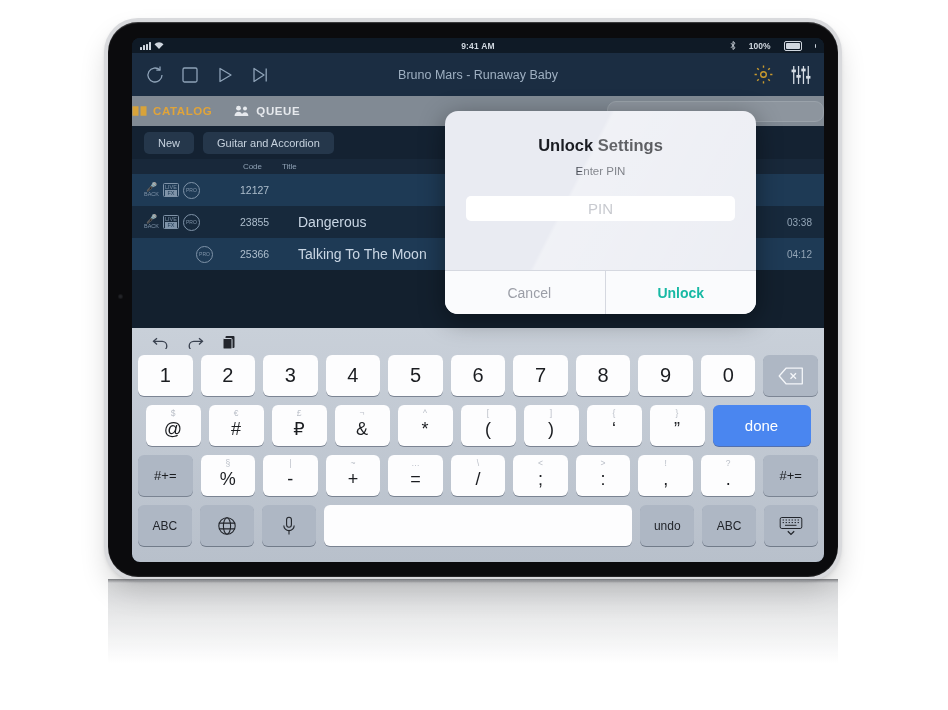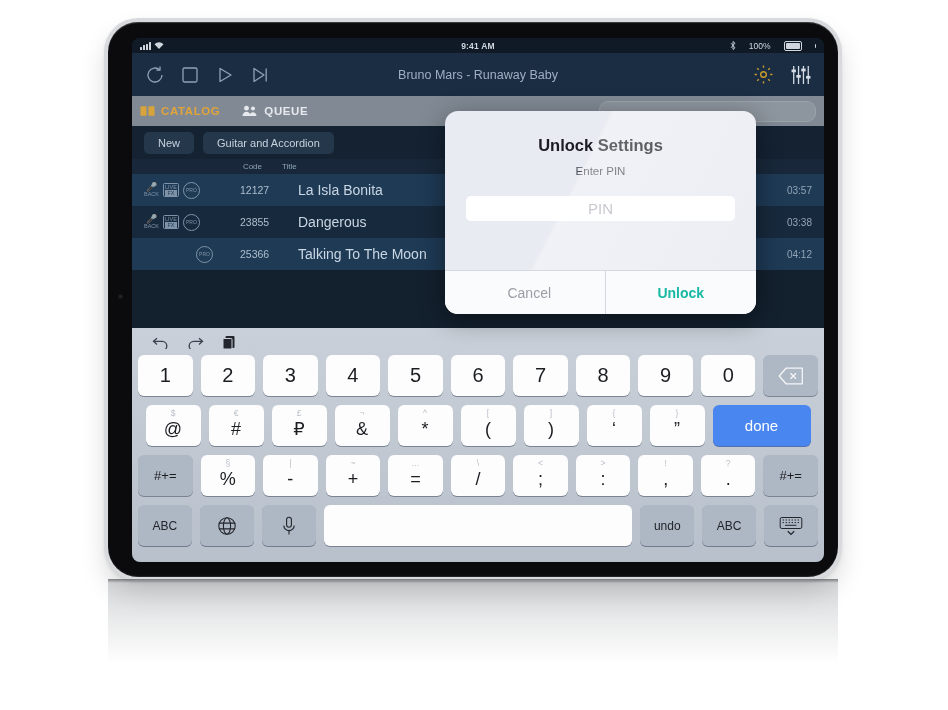--- a/index.html
+++ b/index.html
@@ -32,21 +32,21 @@
   #reflection:after{content:"";position:absolute;left:0;top:0;width:100%;height:4px;
     background:linear-gradient(to bottom,rgba(60,62,66,.55),rgba(255,255,255,0));}
 
   
   #statusbar{height:15px;background:#0f1a26;color:#cfd6de;font-size:8.5px;
     display:flex;align-items:center;padding:0 8px;position:relative;}
   #statusbar .left{display:flex;align-items:center;gap:3px;}
   #statusbar .clock{position:absolute;left:0;right:0;text-align:center;font-weight:bold;
     letter-spacing:.2px;}
   #statusbar .right{margin-left:auto;display:flex;align-items:center;gap:13px;
-    position:relative;z-index:2;font-weight:normal;}
+    position:relative;z-index:2;font-weight:bold;}
   .bars{display:inline-flex;align-items:flex-end;gap:1px;height:8px;}
   .bars i{display:block;width:2px;background:#cfd6de;border-radius:.5px;}
   .bars i:nth-child(1){height:3px}.bars i:nth-child(2){height:4.5px}
   .bars i:nth-child(3){height:6px}.bars i:nth-child(4){height:7.5px}
   .batt{width:16px;height:8px;border:1px solid #cfd6de;border-radius:2px;position:relative;
     display:inline-block;}
   .batt:after{content:"";position:absolute;left:1px;top:1px;bottom:1px;right:1px;
     background:#cfd6de;border-radius:1px;}
   .batt-cap{width:1.5px;height:4px;background:#cfd6de;border-radius:0 1px 1px 0;display:inline-block;}
 
@@ -55,21 +55,21 @@
     padding:0 12px;position:relative;}
   .transport{display:flex;align-items:center;gap:13px;}
   .tbtn{width:22px;height:22px;display:flex;align-items:center;justify-content:center;
     color:#8fa3b8;}
   .tbtn svg{display:block}
   #now-playing{position:absolute;left:0;right:0;text-align:center;color:#9fb0c2;
     font-size:12.5px;pointer-events:none;}
   .toolbar-right{margin-left:auto;display:flex;align-items:center;gap:16px;}
 
   
-  #tabbar{height:30px;background:#818a94;display:flex;align-items:center;padding:0 8px;gap:22px;}
+  #tabbar{height:30px;background:#818a94;display:flex;align-items:center;padding:0 0;gap:22px;}
   .tab{display:flex;align-items:center;gap:6px;font-size:11.5px;font-weight:bold;
     letter-spacing:.6px;color:#e6e9ed;}
   .tab.active{color:#e0a43a;}
   #searchfield{margin-left:auto;width:215px;height:19px;border-radius:9px;
     background:#8d959e;border:1px solid #9aa2aa;}
 
   
   #chips{height:33px;background:#142232;display:flex;align-items:center;padding:0 12px;gap:9px;}
   .chip{height:22px;padding:0 14px;border-radius:5px;background:#253span;
     background:#25374b;color:#c6d2de;font-size:11px;display:flex;align-items:center;}
@@ -263,21 +263,20 @@
             <span class="glyph">🎤</span>
               <span>BACK</span>
           </span>
           <span class="bdg bdg-live">
             <span class="l1">LIVE</span>
               <span class="l2">FX</span>
           </span>
           <span class="bdg bdg-pro">PRO</span>
         </span>
         <span class="code">12127</span>
-        <span class="title">La Isla Bonita</span>
         <span class="artist"></span>
         <span class="dur">03:57</span>
       </div>
       <div class="row">
         <span class="badges">
           <span class="bdg bdg-back">
             <span class="glyph">🎤</span>
               <span>BACK</span>
           </span>
           <span class="bdg bdg-live">

